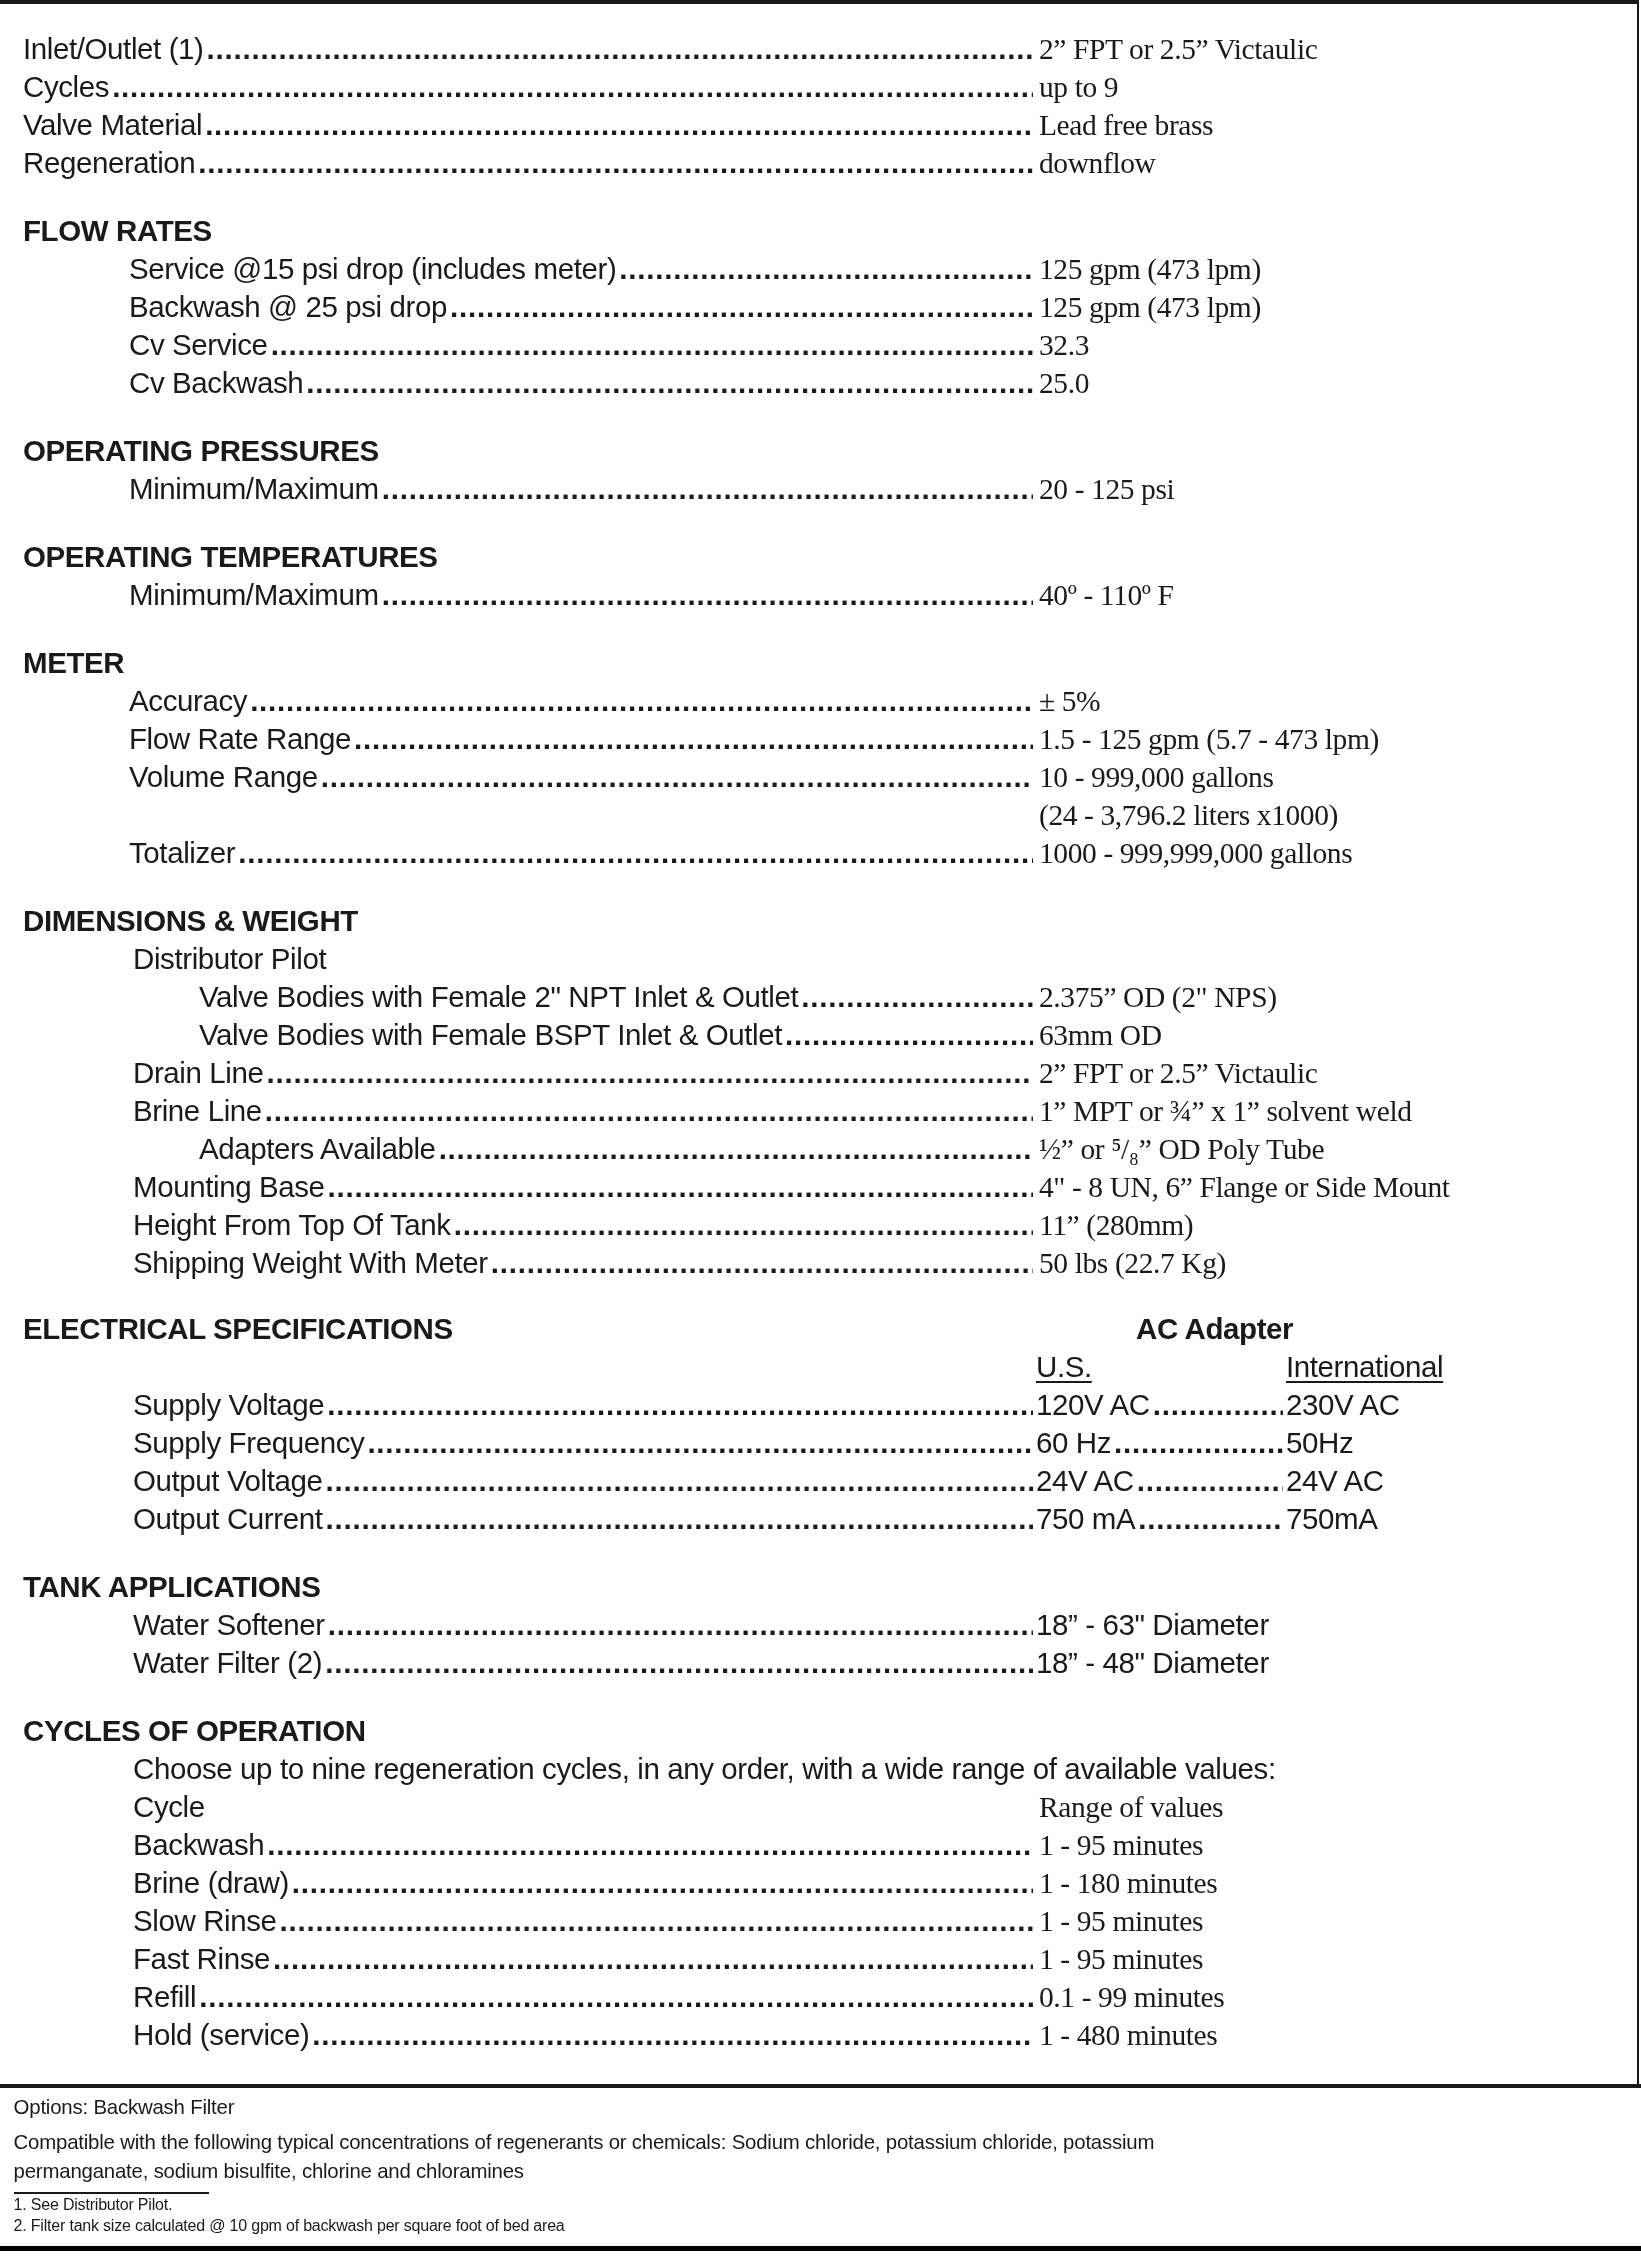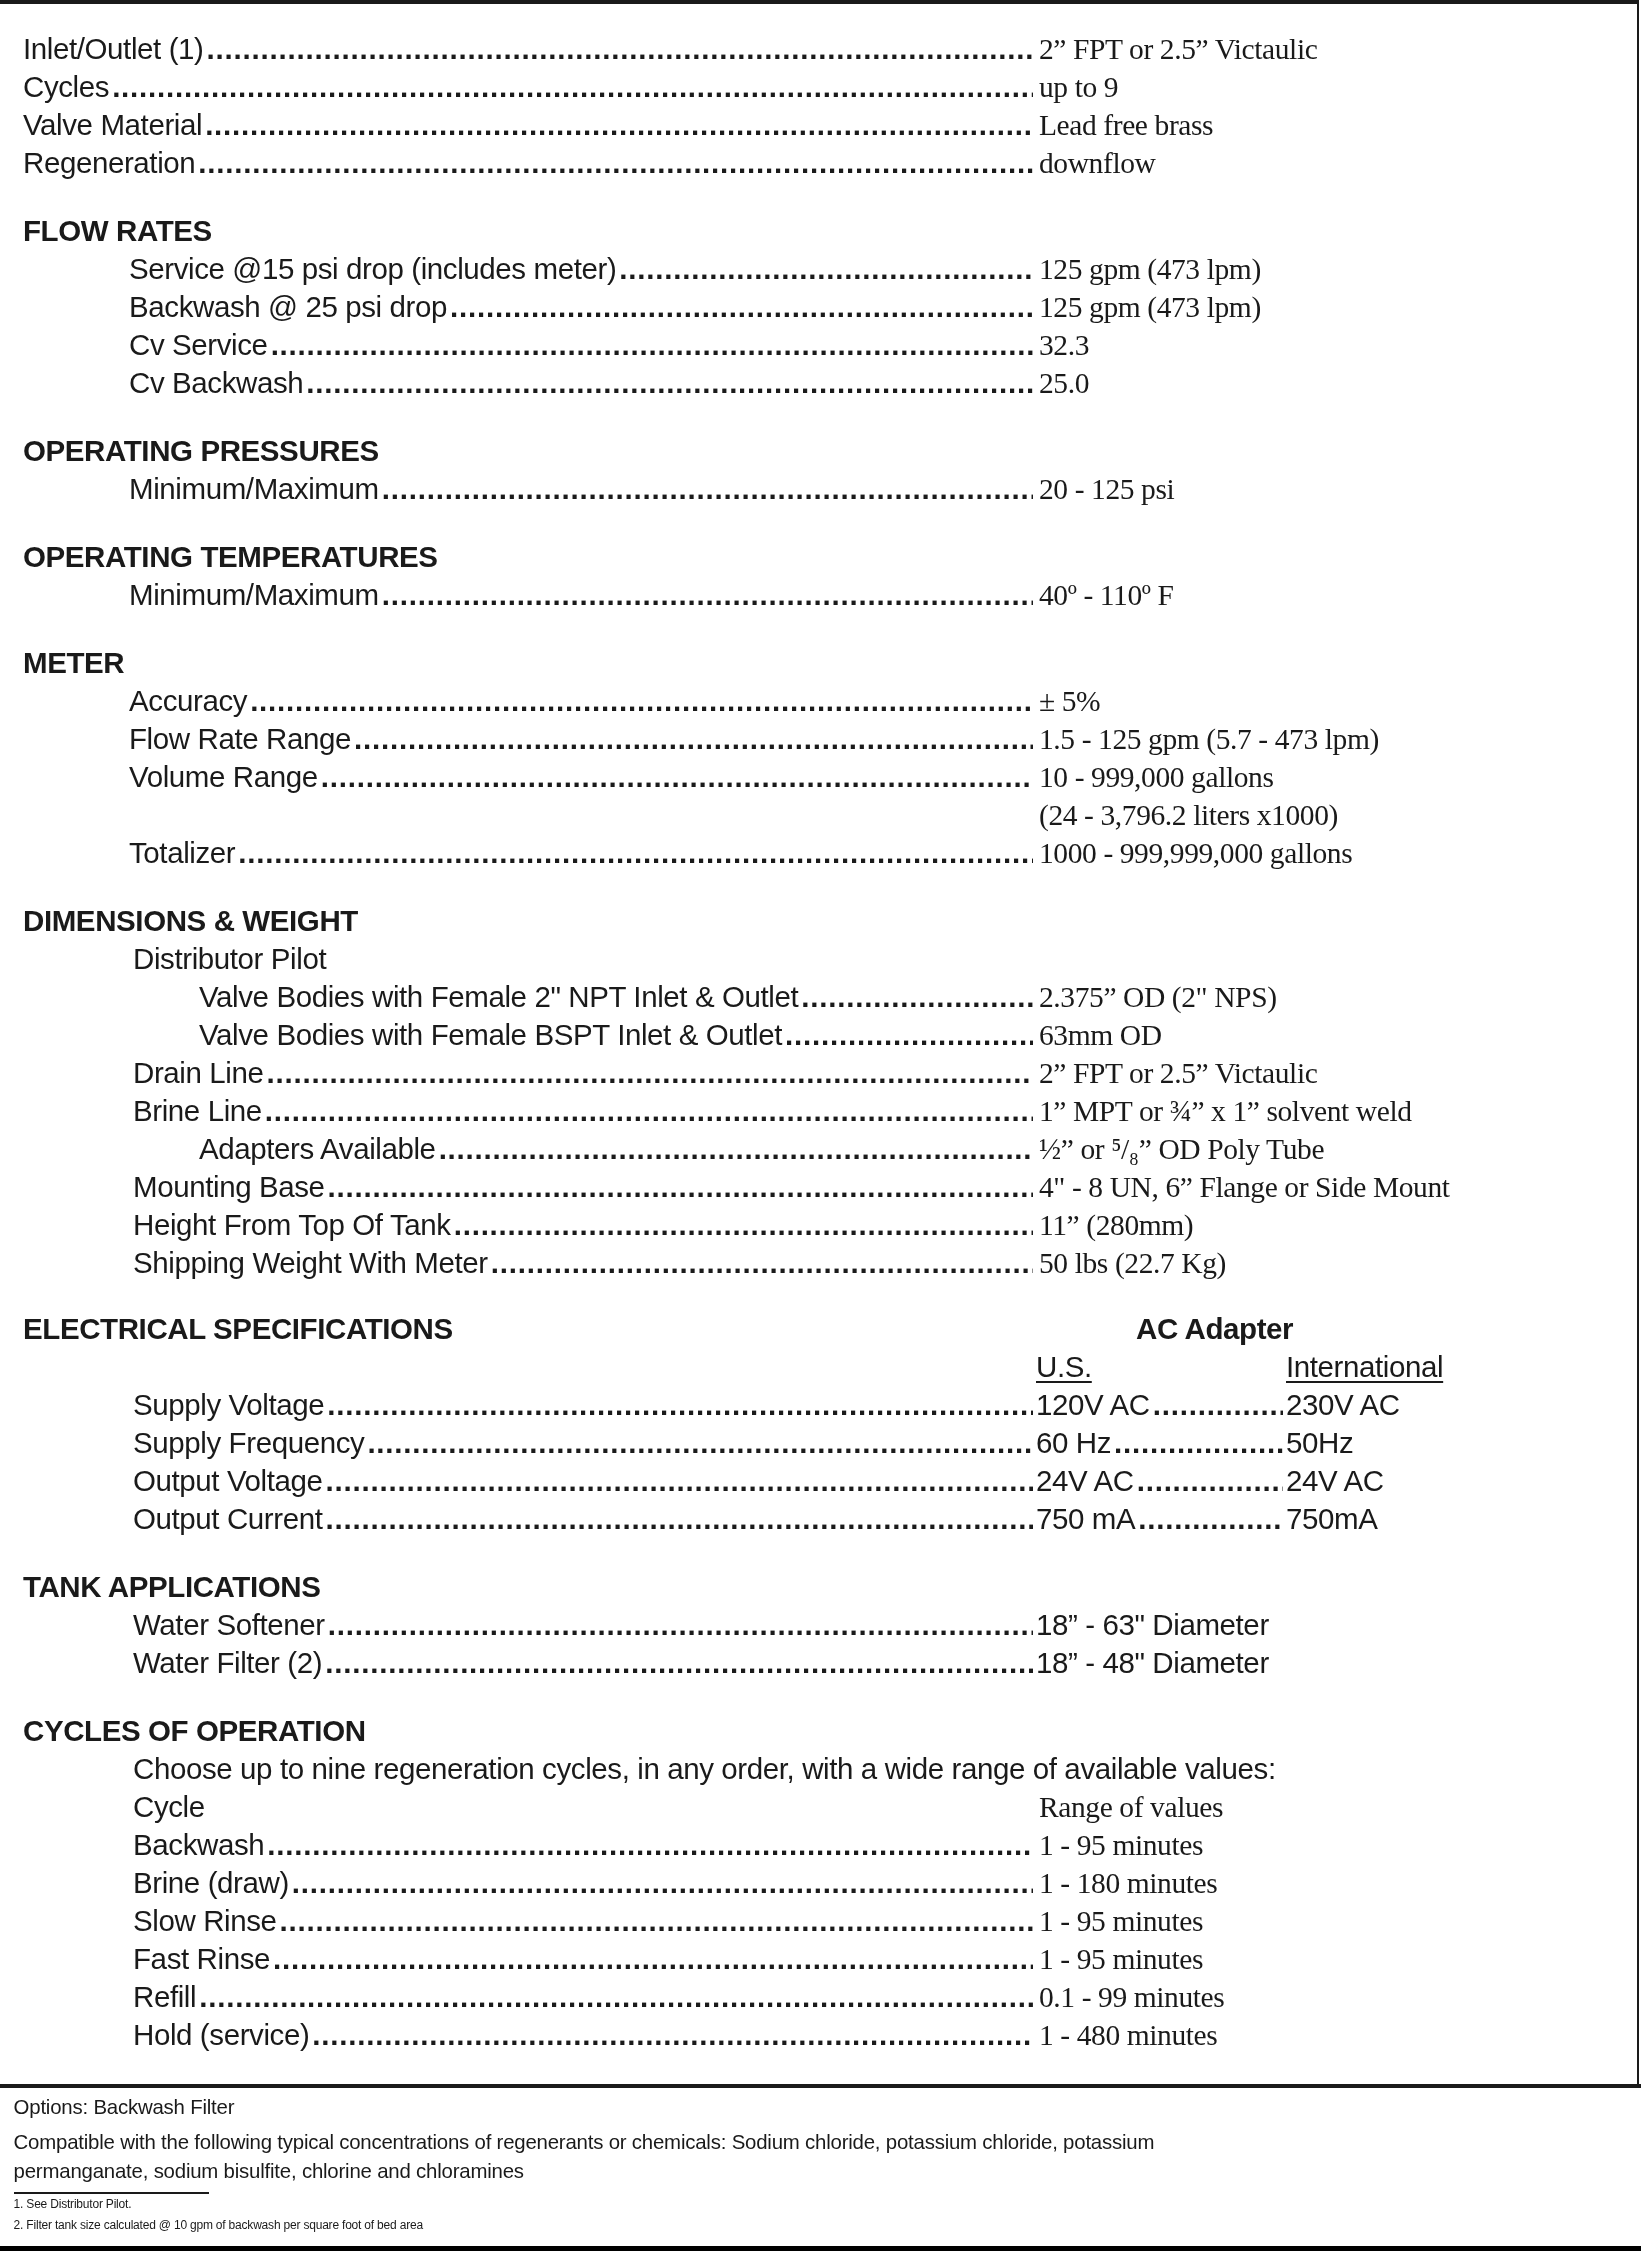--- a/index.html
+++ b/index.html
@@ -47,21 +47,21 @@
   .elec-head .adapter { font-weight: bold; font-size: 29.5px; letter-spacing: -0.4px; }
   .sub-head { display: flex; height: 38px; line-height: 38px; font-size: 29.5px; letter-spacing: -0.4px; }
   .sub-head .spacer { width: 1013px; }
   .sub-head .us { width: 250px; text-decoration: underline; text-underline-offset: 3.8px; }
   .sub-head .intl { text-decoration: underline; text-underline-offset: 3.8px; }
   .divider-top { position: absolute; left: 0; top: 2084px; width: 1642px; height: 3.8px; background: #1a1a1a; }
   .footer { position: absolute; left: 13.6px; top: 2092px; width: 1605px; }
   .options { font-size: 20.4px; height: 30px; line-height: 30px; letter-spacing: -0.2px; }
   .compat { font-size: 20.4px; line-height: 29px; letter-spacing: -0.2px; margin-top: 6px; width: 1181px; }
   .fn-rule { width: 195px; height: 1.5px; background: #1a1a1a; margin-top: 6px; }
-  .fn { font-size: 12px; line-height: 21px; letter-spacing: -0.2px; }
+  .fn { font-size: 16px; line-height: 21px; letter-spacing: -0.2px; }
   .bottom-bar { position: absolute; left: 0; top: 2246px; width: 1642px; height: 5.3px; background: #000; }
 </style>
 </head>
 <body>
 
 <div class="frame"></div>
 
 <div class="specs">
 
   <div>

